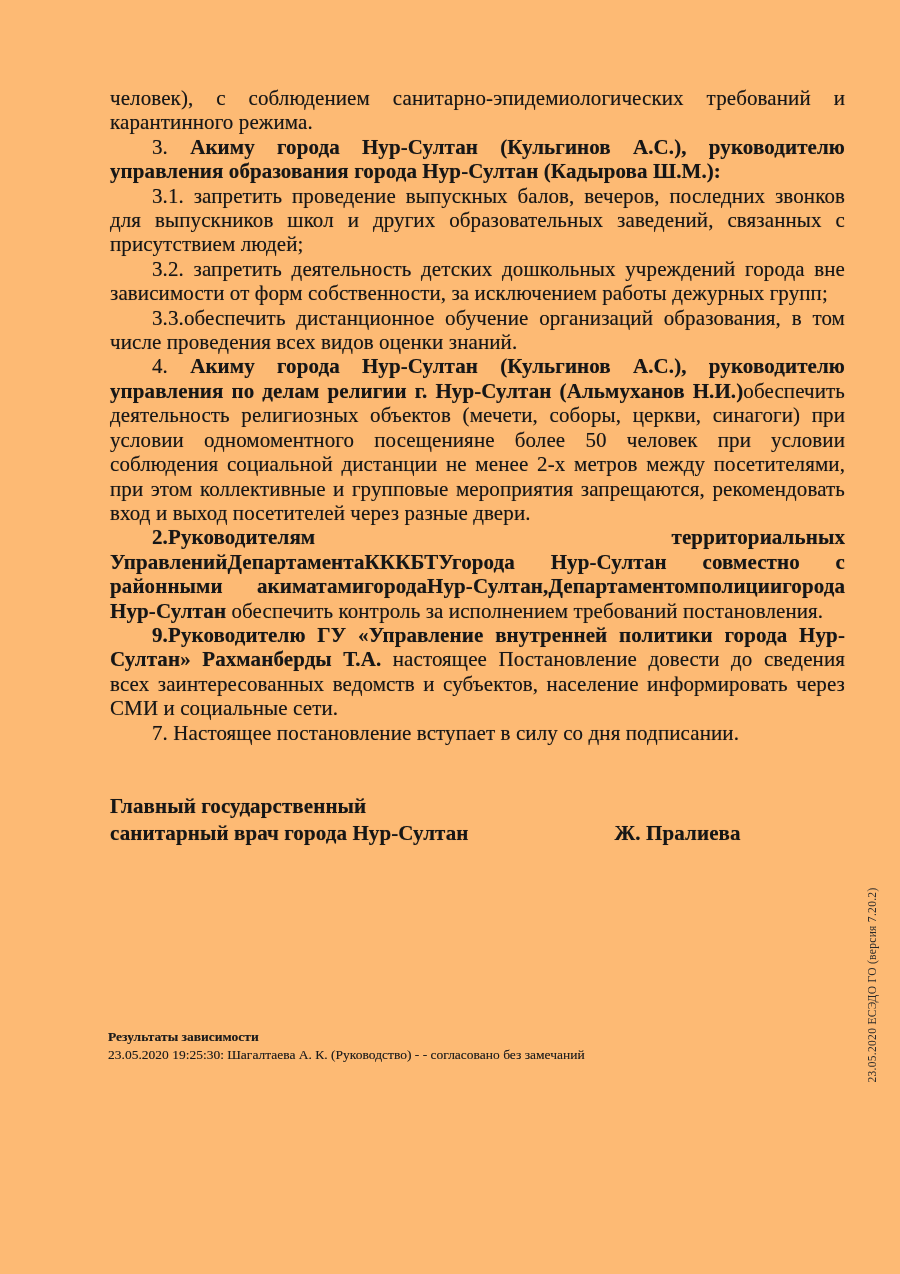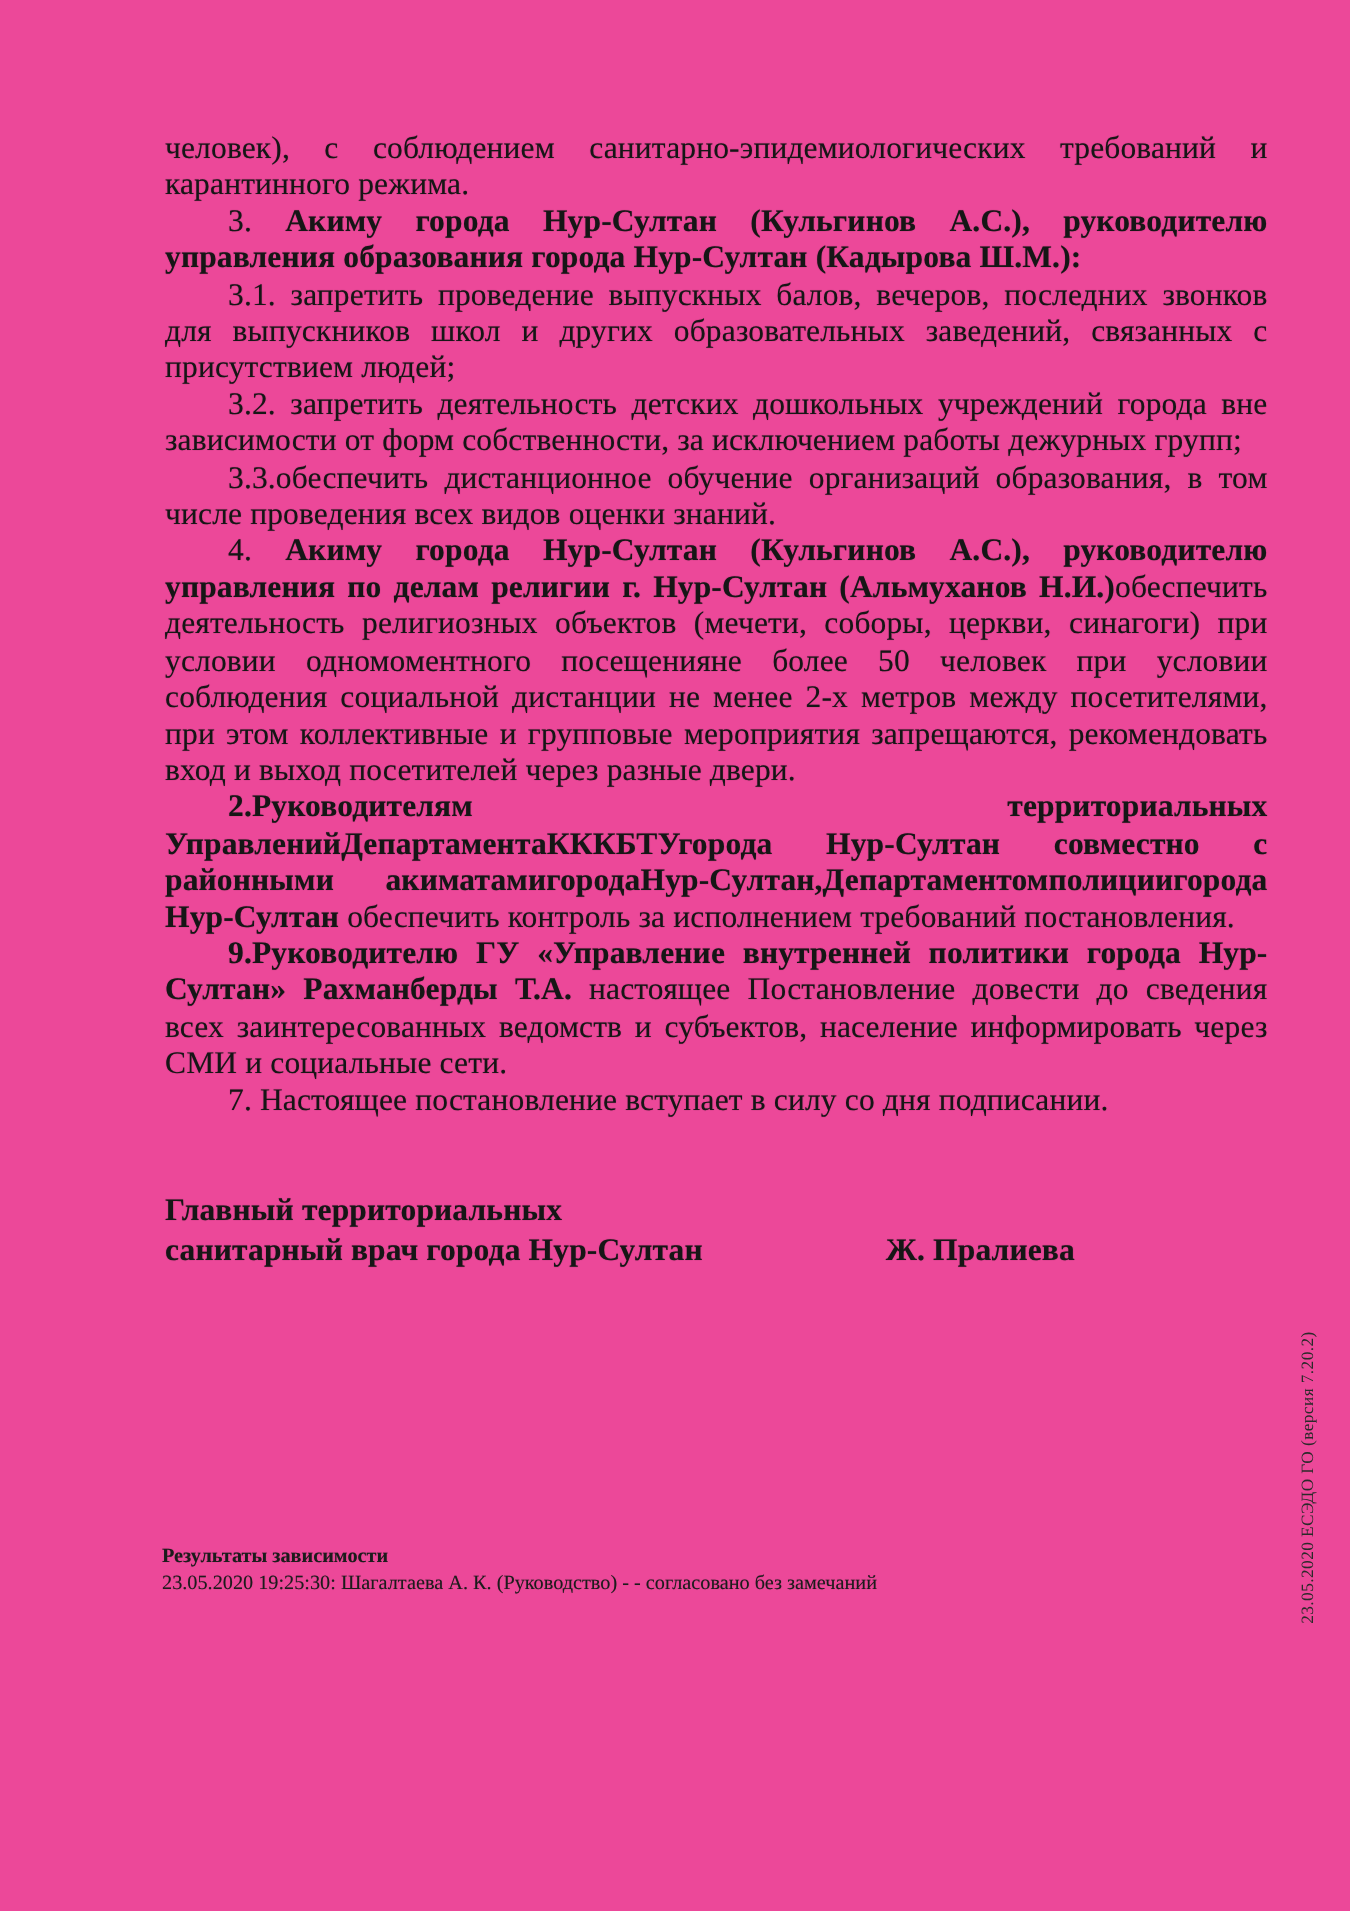--- a/index.html
+++ b/index.html
@@ -11,21 +11,21 @@
     width: 900px;
     height: 1274px;
     position: relative;
     overflow: hidden;
     font-family: "Liberation Serif", "DejaVu Serif", serif;
     color: #161616;
   }
   .page {
     position: absolute;
     inset: 0;
-    background: #ec4899;
+    background: #fdba74;
   }
   .content {
     position: absolute;
     left: 110px;
     top: 86px;
     width: 735px;
     font-size: 21px;
     line-height: 24.4px;
     text-align: justify;
     letter-spacing: 0.1px;
@@ -41,20 +41,21 @@
     font-weight: bold;
   }
   .signature {
     margin-top: 48px;
     font-weight: bold;
     line-height: 27px;
     text-align: left;
   }
   .signature .sig-row2 {
     display: flex;
+    gap: 24px;
   }
   .signature .sig-name {
     margin-left: 122px;
     white-space: nowrap;
   }
   .vertical-stamp {
     position: absolute;
     top: 985px;
     left: 872px;
     transform: translate(-50%, -50%) rotate(-90deg);
@@ -96,21 +97,21 @@
 
     <p class="indent"><span>4. </span><span class="b">Акиму города Нур-Султан (Кульгинов А.С.), руководителю управления по делам религии г. Нур-Султан (Альмуханов Н.И.)</span><span>обеспечить деятельность религиозных объектов (мечети, соборы, церкви, синагоги) при условии одномоментного посещенияне более 50 человек при условии соблюдения социальной дистанции не менее 2-х метров между посетителями, при этом коллективные и групповые мероприятия запрещаются, рекомендовать вход и выход посетителей через разные двери.</span></p>
 
     <p class="indent"><span class="b">2.Руководителям территориальных УправленийДепартаментаКККБТУгорода Нур-Султан совместно с районными акиматамигородаНур-Султан,Департаментомполициигорода Нур-Султан </span><span>обеспечить контроль за исполнением требований постановления.</span></p>
 
     <p class="indent"><span class="b">9.Руководителю ГУ «Управление внутренней политики города Нур-Султан» Рахманберды Т.А. </span><span>настоящее Постановление довести до сведения всех заинтересованных ведомств и субъектов, население информировать через СМИ и социальные сети.</span></p>
 
     <p class="indent"><span>7. Настоящее постановление вступает в силу со дня подписании.</span></p>
 
     <div class="signature">
-      <div>Главный территориальных</div>
+      <div>Главный государственный</div>
       <div class="sig-row2">
         <span>санитарный врач города Нур-Султан</span>
         <span class="sig-name">Ж. Пралиева</span>
       </div>
     </div>
 
   </div>
 
   <div class="vertical-stamp">23.05.2020   ЕСЭДО ГО (версия 7.20.2)</div>
 

